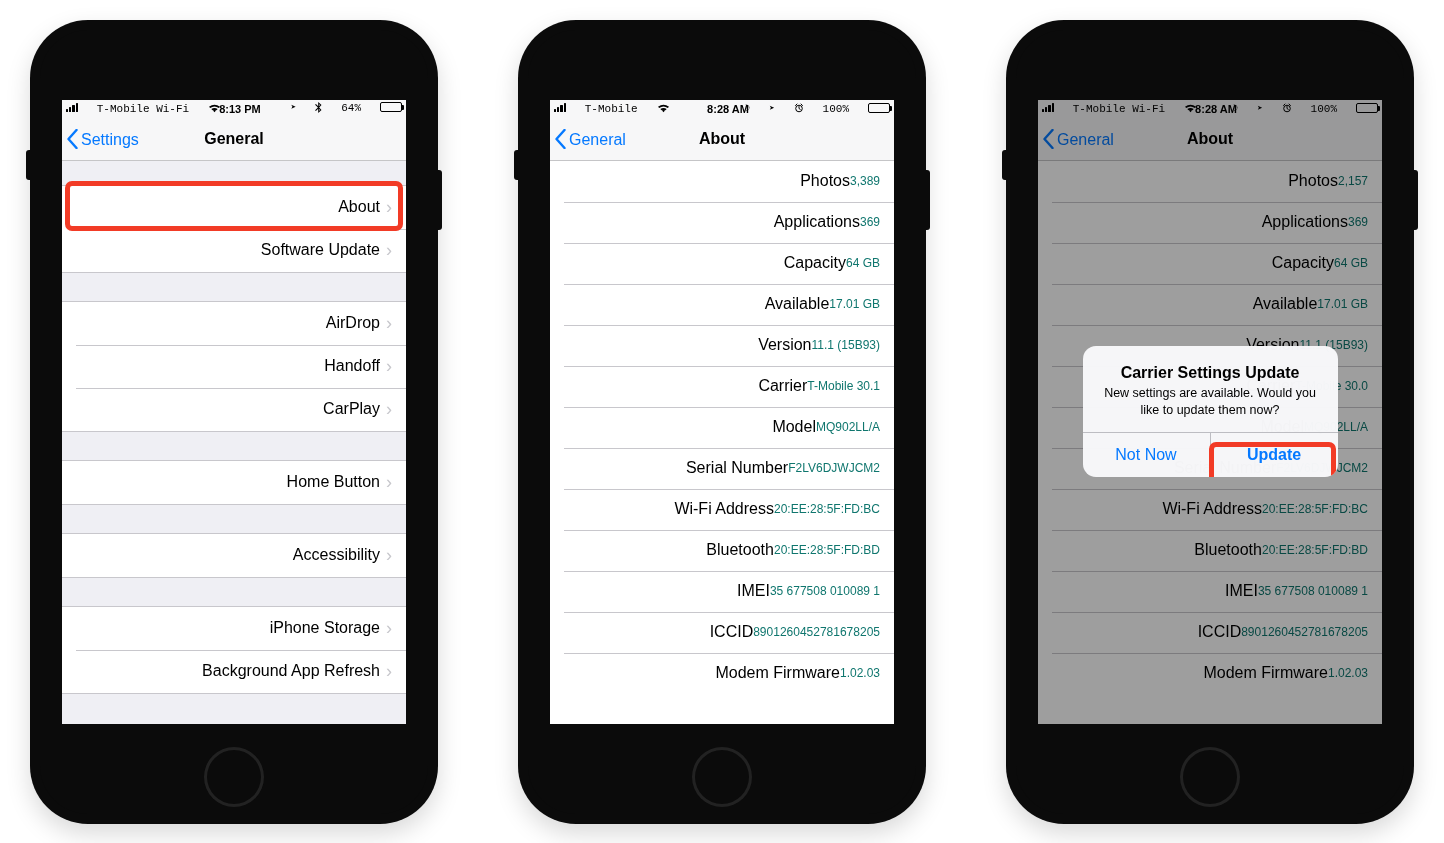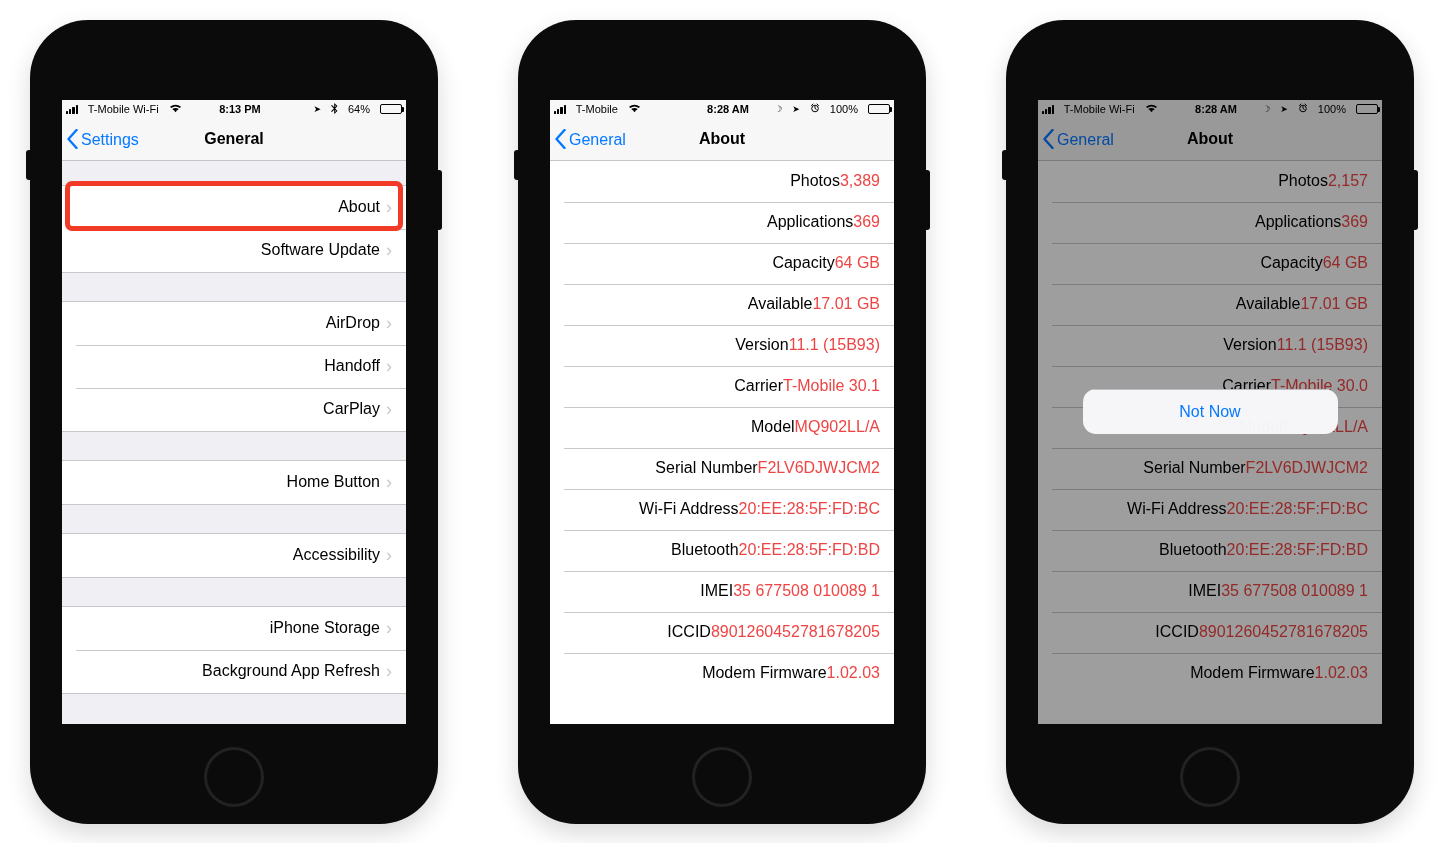--- a/index.html
+++ b/index.html
@@ -73,21 +73,21 @@
   
   .status-bar {
     height: 19px;
     background:#f7f7f8;
     display:flex; align-items:center;
     font-size:11px; color:#000;
     padding:0 4px;
     position:relative;
   }
   .status-left, .status-right {
-    display:flex; align-items:center; gap:10px;
+    display:flex; align-items:flex-start; gap:19px;font-family:Liberation Mono, monospace;
   }
   .status-left { flex:1; }
   .status-center {
     position:absolute; left:12px; right:0; text-align:center;
     font-weight:600; font-size:11px;
   }
   .status-right { justify-content:flex-end; flex:1; }
   .sig-bars { display:inline-flex; gap:1px; align-items:flex-end;}
   .sig-bars span { width:2.2px; background:#000; border-radius:0.5px;}
   .sig-bars span:nth-child(1){height:3px;} .sig-bars span:nth-child(2){height:5px;}
@@ -132,21 +132,21 @@
   .row {
     display:flex; align-items:center;
     padding: 0 14px;
     height: 43px;
     position:relative;
   }
   .row + .row::before {
     content:""; position:absolute; left:14px; right:0; top:0; height:0.5px; background:#c8c7cc;
   }
   .row-label { font-size:16px; color:#000; flex:1; white-space:nowrap;}
-  .row-value { font-size:16px; color:#ef4444; white-space:nowrap; }
+  .row-value { font-size:12px; color:#0f766e; white-space:nowrap; }
   .disclosure { color:#c7c7cc; font-size:18px; margin-left:6px; }
 
   .about-list .row { height:41px; }
   .about-list { background:#fff; }
   .about-list .row:first-child::before{display:none;}
   .about-list .row + .row::before { left:14px; }
 
   .highlight-box {
     position:absolute;
     border:5px solid #f23b26;
@@ -491,24 +491,31 @@
             <span class="row-value">8901260452781678205</span>
           </div>
           <div class="row">
             <span class="row-label">Modem Firmware</span>
             <span class="row-value">1.02.03</span>
           </div>
         </div>
 
       <div class="dim">
         <div class="alert" style="position:relative;">
+          <div class="alert-head">
+            <div class="alert-title">Carrier Settings Update</div>
+            <div class="alert-msg">New settings are available. Would you like to update them now?</div>
+          </div>
           <div class="alert-buttons">
             <div class="alert-btn">
               <span>Not Now</span>
             </div>
+            <div class="alert-btn bold">
+              <span>Update</span>
+            </div>
           </div>
           <div class="highlight-box" style="left:126px; top:96px; width:127px; height:46px;"></div>
         </div>
       </div>
 
     </div>
   </div>
   <div class="home-button"></div>
 </div>
 

